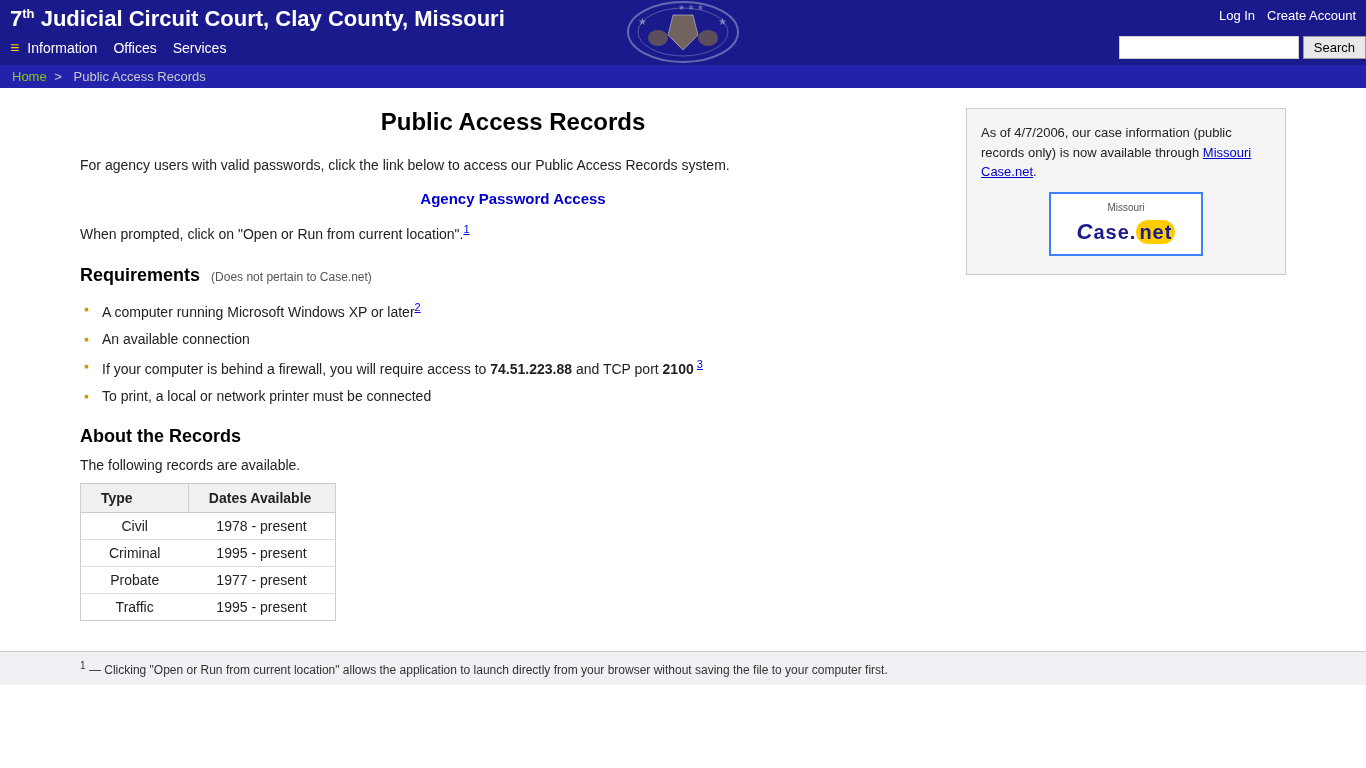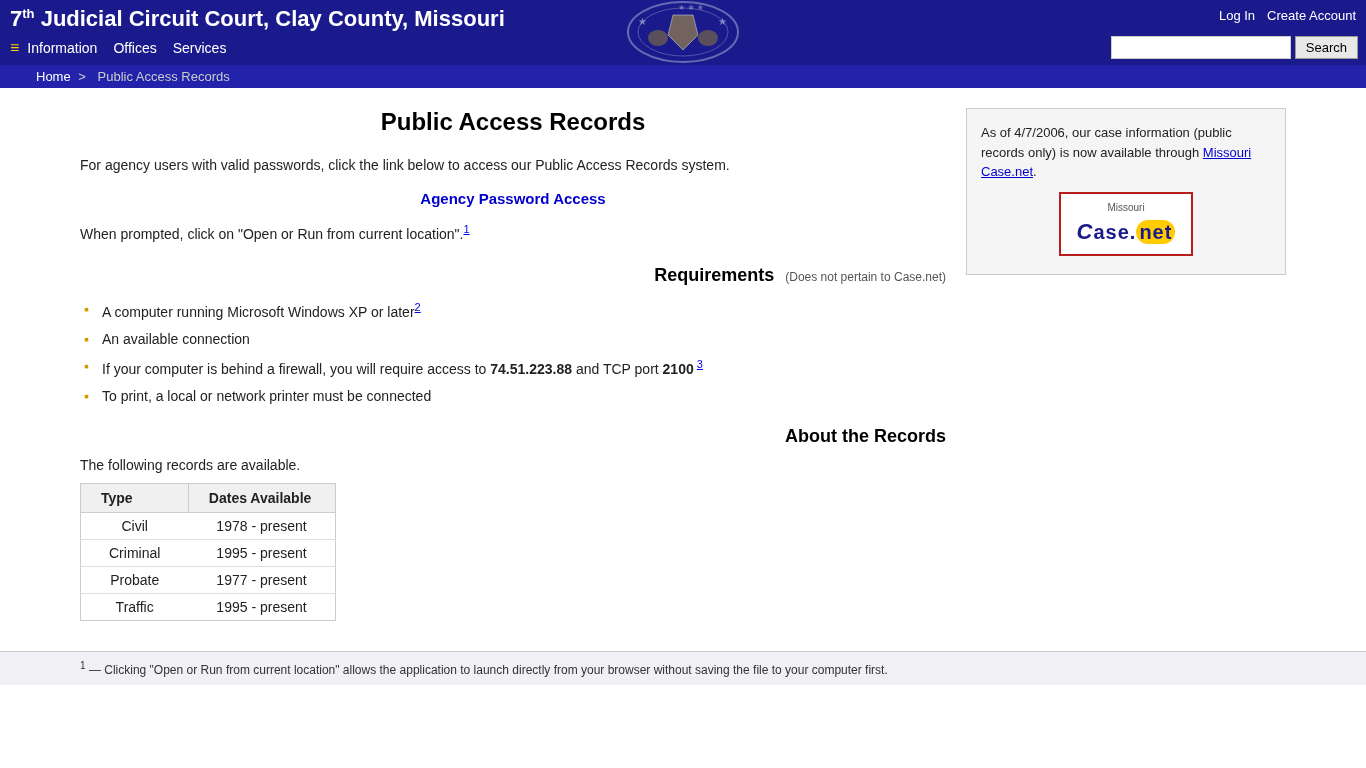--- a/index.html
+++ b/index.html
@@ -54,21 +54,21 @@
     }
     .nav-link {
       color: #fff;
       text-decoration: none;
       font-size: 14px;
       margin-right: 16px;
       font-weight: 500;
     }
     #search-area {
       position: absolute;
-      right: 8px;
+      right: 0;
       bottom: 6px;
       display: flex;
       align-items: center;
       gap: 4px;
     }
     #search-input {
       border: 1px solid #ccc;
       padding: 3px 6px;
       font-size: 13px;
       width: 180px;
@@ -101,23 +101,22 @@
     }
 
     
     #breadcrumb {
       background: #2222aa;
       color: #fff;
       padding: 4px 12px;
       font-size: 13px;
     }
     #breadcrumb a {
-      color: #ffffff;
-      text-decoration: none;
-      margin-left: 24px;
+      color: #84cc16;
+      text-decoration: none;
     }
     #breadcrumb span { color: #ccc; margin: 0 4px; }
 
     
     #main {
       display: flex;
       gap: 20px;
       padding: 20px 80px 20px 80px;
       max-width: 1366px;
     }
@@ -155,21 +154,20 @@
     }
     sup.footnote {
       color: #00c;
       font-size: 11px;
     }
     h2.section-heading {
       font-size: 18px;
       font-weight: bold;
       margin: 16px 0 10px 0;
       color: #000;
-      text-align: right;
     }
     .subtitle {
       font-size: 12px;
       font-weight: normal;
       color: #555;
       margin-left: 6px;
     }
     .req-list {
       list-style: none;
       padding: 0;
@@ -220,25 +218,25 @@
       line-height: 1.5;
     }
     #sidebar-box p { margin-bottom: 10px; }
     #casenet-link {
       color: #00c;
       text-decoration: underline;
     }
     #casenet-logo {
       display: block;
       margin: 10px auto 4px auto;
-      border: 2px solid #b91c1c;
+      border: 2px solid #3b82f6;
       background: #fff;
       padding: 6px 12px;
       text-align: center;
-      width: 134px;
+      width: 154px;
     }
     .casenet-logo-text {
       font-size: 20px;
       font-weight: bold;
       color: #1a1a8c;
       letter-spacing: 1px;
     }
     .casenet-logo-text .net-part {
       background: #ffcc00;
       color: #1a1a8c;

